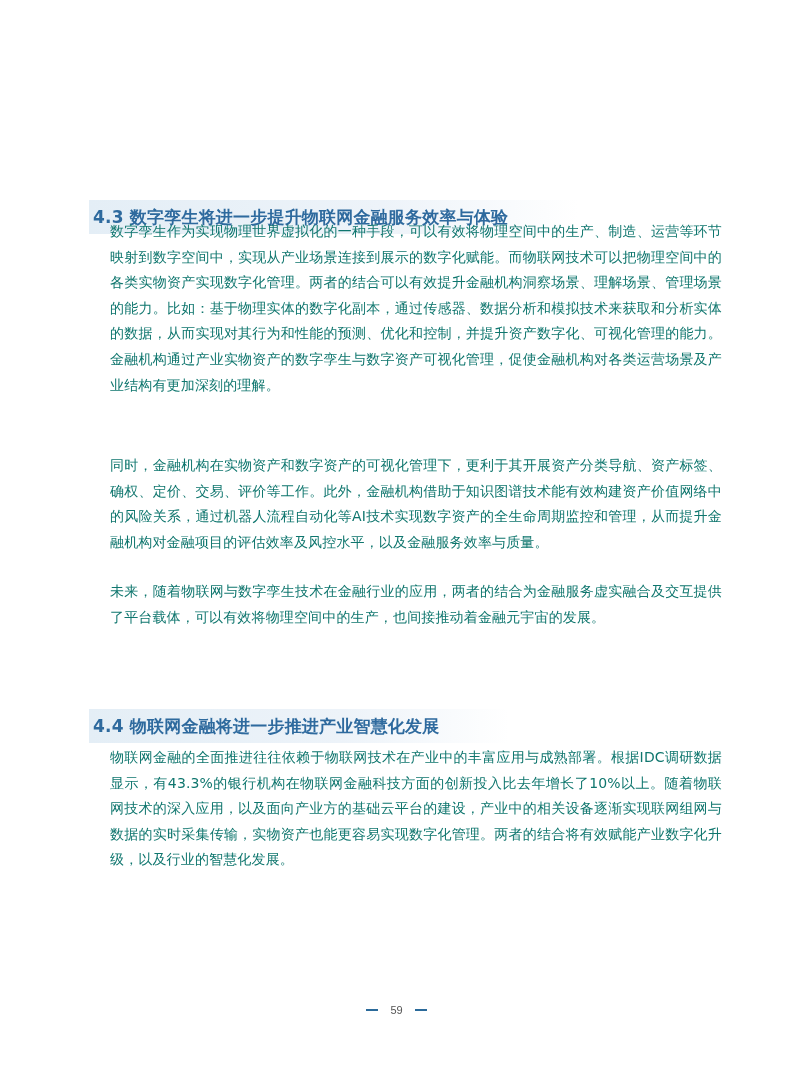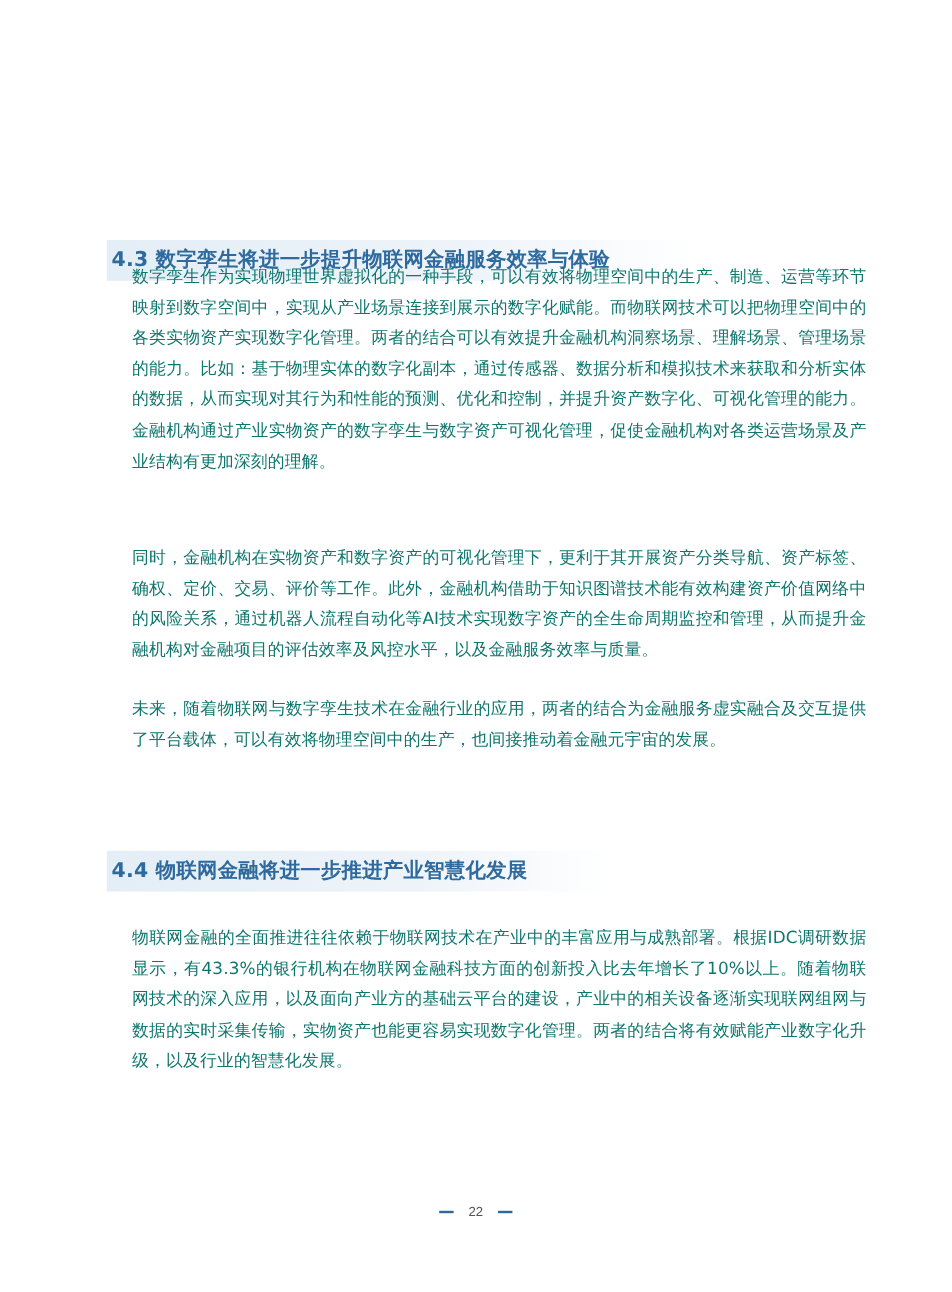--- a/index.html
+++ b/index.html
@@ -71,21 +71,21 @@
   <h2 class="section-heading" style="top:172px;margin-top:28px;">4.3 数字孪生将进一步提升物联网金融服务效率与体验</h2>
 
   <p class="para" style="top:203px;">数字孪生作为实现物理世界虚拟化的一种手段，可以有效将物理空间中的生产、制造、运营等环节映射到数字空间中，实现从产业场景连接到展示的数字化赋能。而物联网技术可以把物理空间中的各类实物资产实现数字化管理。两者的结合可以有效提升金融机构洞察场景、理解场景、管理场景的能力。比如：基于物理实体的数字化副本，通过传感器、数据分析和模拟技术来获取和分析实体的数据，从而实现对其行为和性能的预测、优化和控制，并提升资产数字化、可视化管理的能力。金融机构通过产业实物资产的数字孪生与数字资产可视化管理，促使金融机构对各类运营场景及产业结构有更加深刻的理解。</p>
 
   <p class="para" style="top:437px;">同时，金融机构在实物资产和数字资产的可视化管理下，更利于其开展资产分类导航、资产标签、确权、定价、交易、评价等工作。此外，金融机构借助于知识图谱技术能有效构建资产价值网络中的风险关系，通过机器人流程自动化等AI技术实现数字资产的全生命周期监控和管理，从而提升金融机构对金融项目的评估效率及风控水平，以及金融服务效率与质量。</p>
 
   <p class="para" style="top:563px;">未来，随着物联网与数字孪生技术在金融行业的应用，两者的结合为金融服务虚实融合及交互提供了平台载体，可以有效将物理空间中的生产，也间接推动着金融元宇宙的发展。</p>
 
   <h2 class="section-heading" style="top:695px;">4.4 物联网金融将进一步推进产业智慧化发展</h2>
 
-  <p class="para" style="top:754px;">物联网金融的全面推进往往依赖于物联网技术在产业中的丰富应用与成熟部署。根据IDC调研数据显示，有43.3%的银行机构在物联网金融科技方面的创新投入比去年增长了10%以上。随着物联网技术的深入应用，以及面向产业方的基础云平台的建设，产业中的相关设备逐渐实现联网组网与数据的实时采集传输，实物资产也能更容易实现数字化管理。两者的结合将有效赋能产业数字化升级，以及行业的智慧化发展。</p>
+  <p class="para" style="top:729px;">物联网金融的全面推进往往依赖于物联网技术在产业中的丰富应用与成熟部署。根据IDC调研数据显示，有43.3%的银行机构在物联网金融科技方面的创新投入比去年增长了10%以上。随着物联网技术的深入应用，以及面向产业方的基础云平台的建设，产业中的相关设备逐渐实现联网组网与数据的实时采集传输，实物资产也能更容易实现数字化管理。两者的结合将有效赋能产业数字化升级，以及行业的智慧化发展。</p>
 
   <div class="page-number">
     <span class="dash"></span>
-    <span class="page-num-text">22</span>
+    <span class="page-num-text">59</span>
     <span class="dash"></span>
   </div>
 
 </div>
 
 </body></html>

